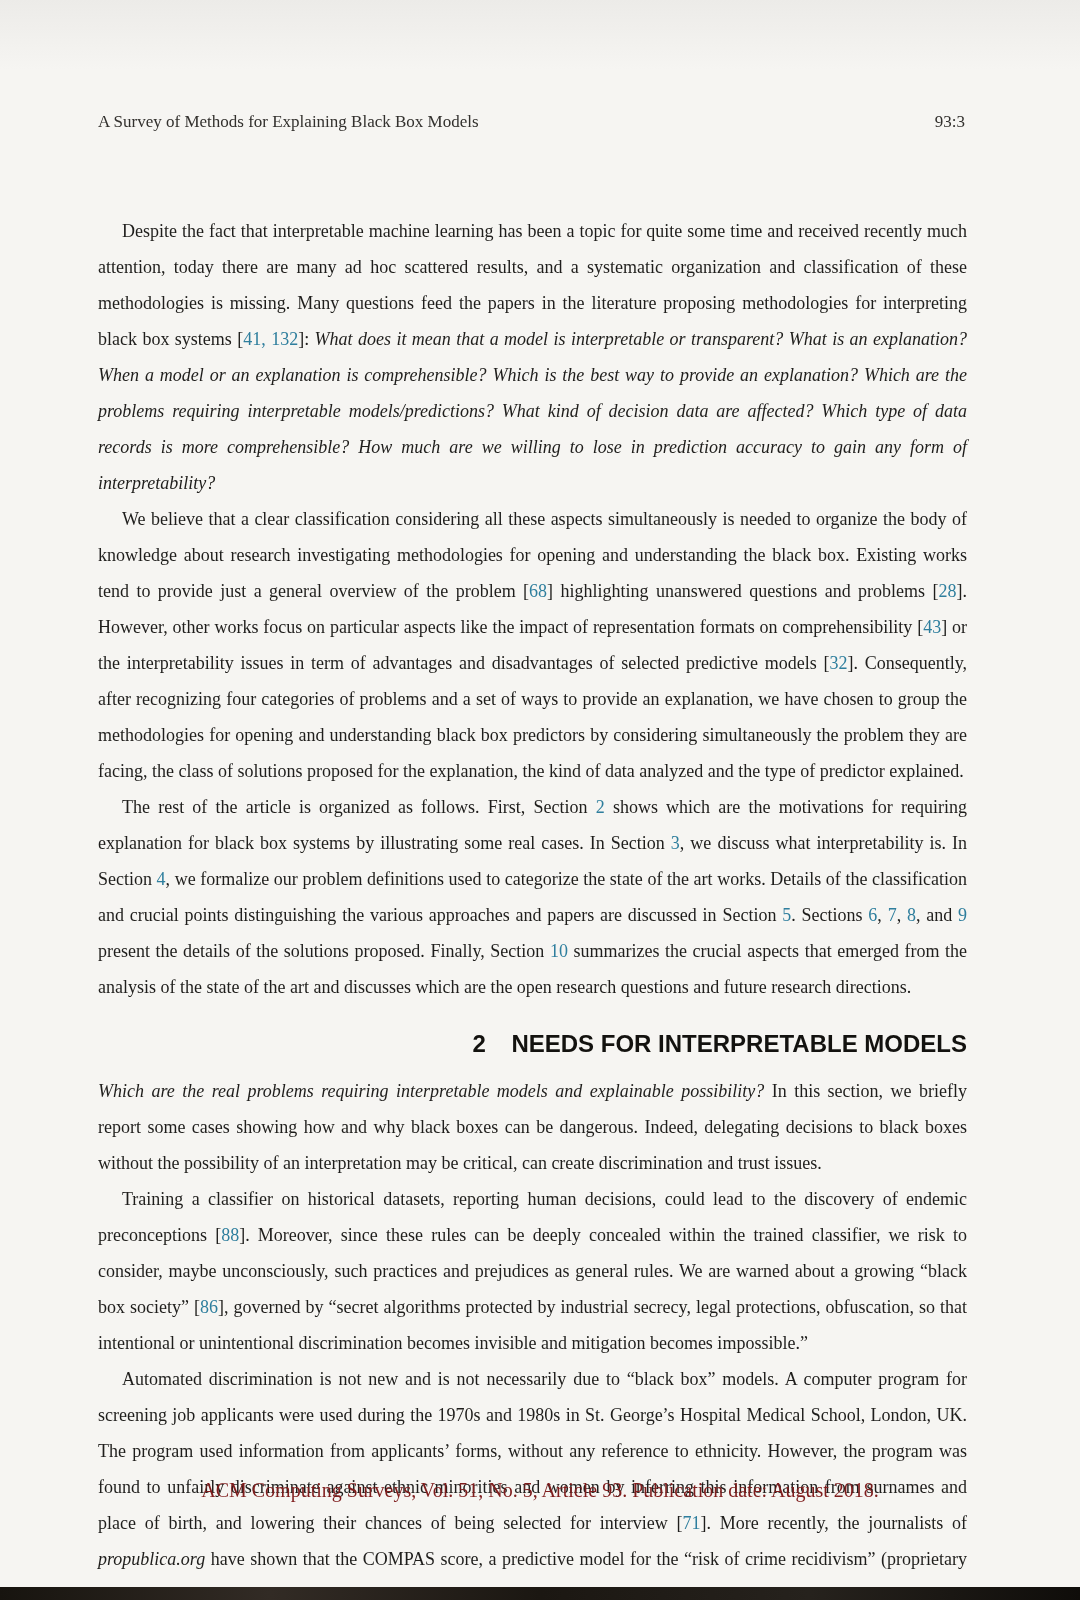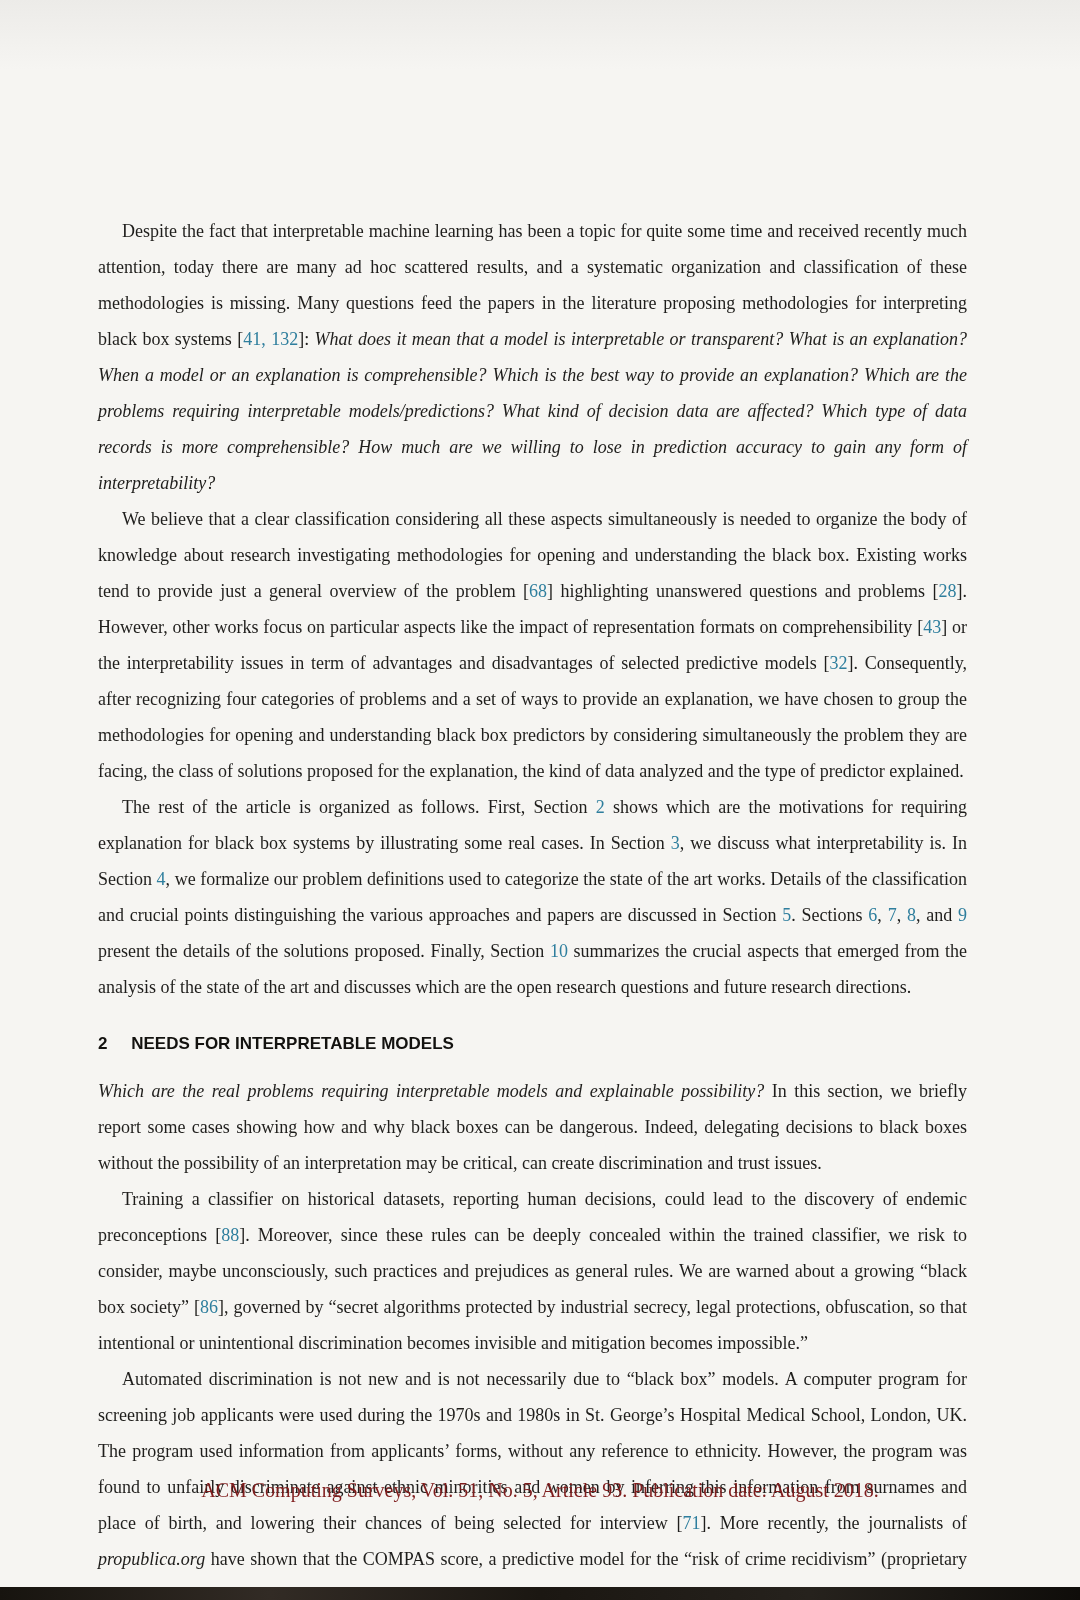--- a/index.html
+++ b/index.html
@@ -44,25 +44,25 @@
     text-align: justify;
     color: #1f1e1c;
     margin-top: 45px;
   }
   .para { margin: 0; }
   .para.indent { text-indent: 24px; }
   .seg-i { font-style: italic; }
   .seg-link { color: var(--link, #2e7e9d); }
   .section-heading {
     font-family: "Liberation Sans", sans-serif;
-    font-size: 17px;
+    font-size: 24px;
     font-weight: bold;
     color: #13120f;
     margin: 21px 0 11px 0;
-    text-align: left;
+    text-align: right;
     text-indent: 0;
   }
   .sec-num { margin-right: 19px; }
   .page-footer {
     position: absolute;
     left: 0; right: 0;
     top: 1479px;
     text-align: center;
     font-size: 20px;
     color: #7f1d1d;
@@ -72,20 +72,24 @@
     left: 0; right: 0; bottom: 0;
     height: 13px;
     background: linear-gradient(90deg, #17140f, #322b25 25%, #1b1712 50%, #26221d 75%, #0f0d0a);
   }
 </style>
 </head>
 <body>
 
 <div class="page">
 
+  <header class="page-header">
+    <span>A Survey of Methods for Explaining Black Box Models</span>
+    <span>93:3</span>
+  </header>
 
   <main class="content">
     <p class="para indent"><span>Despite the fact that interpretable machine learning has been a topic for quite some time and received recently much attention, today there are many ad hoc scattered results, and a systematic organization and classification of these methodologies is missing. Many questions feed the papers in the literature proposing methodologies for interpreting black box systems [</span><span class="seg-link">41, 132</span><span>]: </span><span class="seg-i">What does it mean that a model is interpretable or transparent? What is an explanation? When a model or an explanation is comprehensible? Which is the best way to provide an explanation? Which are the problems requiring interpretable models/predictions? What kind of decision data are affected? Which type of data records is more comprehensible? How much are we willing to lose in prediction accuracy to gain any form of interpretability?</span></p>
     <p class="para indent"><span>We believe that a clear classification considering all these aspects simultaneously is needed to organize the body of knowledge about research investigating methodologies for opening and understanding the black box. Existing works tend to provide just a general overview of the problem [</span><span class="seg-link">68</span><span>] highlighting unanswered questions and problems [</span><span class="seg-link">28</span><span>]. However, other works focus on particular aspects like the impact of representation formats on comprehensibility [</span><span class="seg-link">43</span><span>] or the interpretability issues in term of advantages and disadvantages of selected predictive models [</span><span class="seg-link">32</span><span>]. Consequently, after recognizing four categories of problems and a set of ways to provide an explanation, we have chosen to group the methodologies for opening and understanding black box predictors by considering simultaneously the problem they are facing, the class of solutions proposed for the explanation, the kind of data analyzed and the type of predictor explained.</span></p>
     <p class="para indent"><span>The rest of the article is organized as follows. First, Section </span><span class="seg-link">2</span><span> shows which are the motivations for requiring explanation for black box systems by illustrating some real cases. In Section </span><span class="seg-link">3</span><span>, we discuss what interpretability is. In Section </span><span class="seg-link">4</span><span>, we formalize our problem definitions used to categorize the state of the art works. Details of the classification and crucial points distinguishing the various approaches and papers are discussed in Section </span><span class="seg-link">5</span><span>. Sections </span><span class="seg-link">6</span><span>, </span><span class="seg-link">7</span><span>, </span><span class="seg-link">8</span><span>, and </span><span class="seg-link">9</span><span> present the details of the solutions proposed. Finally, Section </span><span class="seg-link">10</span><span> summarizes the crucial aspects that emerged from the analysis of the state of the art and discusses which are the open research questions and future research directions.</span></p>
 
     <h2 class="section-heading">
       <span class="sec-num">2</span>
       <span class="sec-title">NEEDS FOR INTERPRETABLE MODELS</span>
     </h2>

